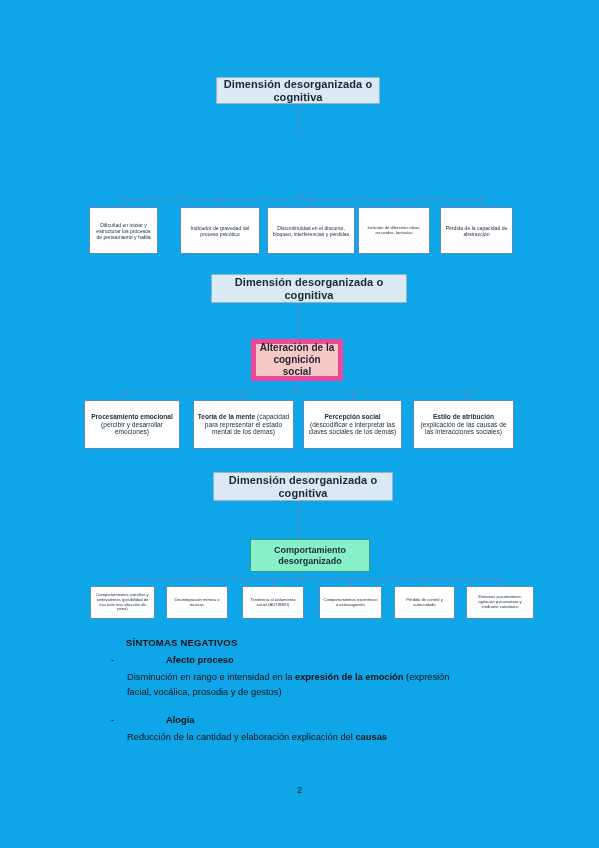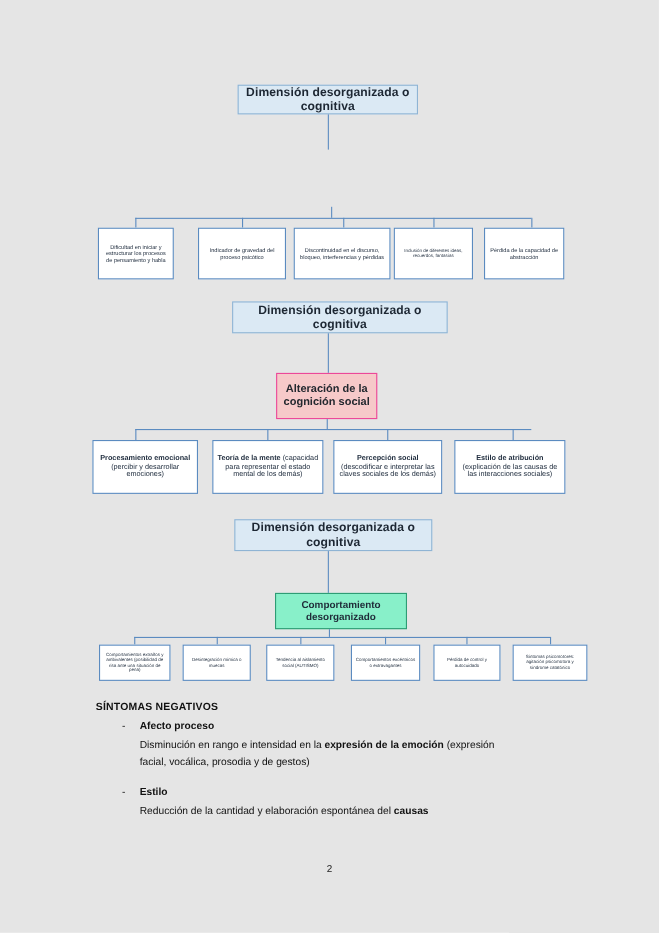--- a/index.html
+++ b/index.html
@@ -11,21 +11,21 @@
     width: 599px;
     height: 848px;
     position: relative;
     font-family: "Liberation Sans", sans-serif;
     color: #1a1a1a;
     overflow: hidden;
   }
   .page {
     position: absolute;
     inset: 0;
-    background: #e5e5e5;
+    background: #0ea5e9;
   }
 
   
   .node {
     position: absolute;
     box-sizing: border-box;
     display: flex;
     align-items: center;
     justify-content: center;
     text-align: center;
@@ -45,21 +45,21 @@
   }
   .head-blue {
     background: #d2e4f2;
     border: 1px solid #4a7ebb;
     font-size: 9px;
     font-weight: 700;
     color: #1f2b38;
   }
   .head-pink {
     background: #f6c9c9;
-    border: 1px solid #ec4899;
+    border: 5px solid #ec4899;
     font-size: 10px;
     font-weight: 700;
     color: #23282f;
   }
   .head-green {
     background: #88f0c9;
     border: 1px solid #2e9c74;
     font-size: 9px;
     font-weight: 700;
     color: #1f2b38;
@@ -80,21 +80,21 @@
     width: 1px;
     background: #5b8bc0;
   }
   .hline {
     position: absolute;
     height: 1px;
     background: #5b8bc0;
   }
 
   
-  .prose { position: absolute; }
+  .prose { position: absolute; margin-left: 39px; }
   .sec-title {
     font-size: 9.5px;
     font-weight: 700;
     letter-spacing: .2px;
     color: #111;
   }
   .dash { position: absolute; font-size: 9.3px; color: #111; }
   .bold-term { font-weight: 700; font-size: 9.3px; color: #111; }
   .body-line { position: absolute; font-size: 9.3px; color: #111; line-height: 1.45; }
   .body-line b { font-weight: 700; }
@@ -213,20 +213,20 @@
   <div class="sec-title prose" style="left:87px; top:637px;">SÍNTOMAS NEGATIVOS</div>
 
   <div class="dash" style="left:111px; top:655px;">-</div>
   <div class="bold-term prose" style="left:127px; top:655px;">Afecto proceso</div>
   <div class="body-line" style="left:127px; top:671px; width:400px;">
     <span>Disminución en rango e intensidad en la </span><b>expresión de la emoción</b><span> (expresión</span>
   </div>
   <div class="body-line" style="left:127px; top:686px; width:400px;">facial, vocálica, prosodia y de gestos)</div>
 
   <div class="dash" style="left:111px; top:715px;">-</div>
-  <div class="bold-term prose" style="left:127px; top:715px;">Estilo</div>
+  <div class="bold-term prose" style="left:127px; top:715px;">Alogia</div>
   <div class="body-line" style="left:127px; top:731px; width:400px;">
-    <span>Reducción de la cantidad y elaboración espontánea del </span><b>causas</b>
+    <span>Reducción de la cantidad y elaboración explicación del </span><b>causas</b>
   </div>
 
   <div class="page-num" style="left:0; top:785px;">2</div>
 
 </div>
 
 </body></html>

